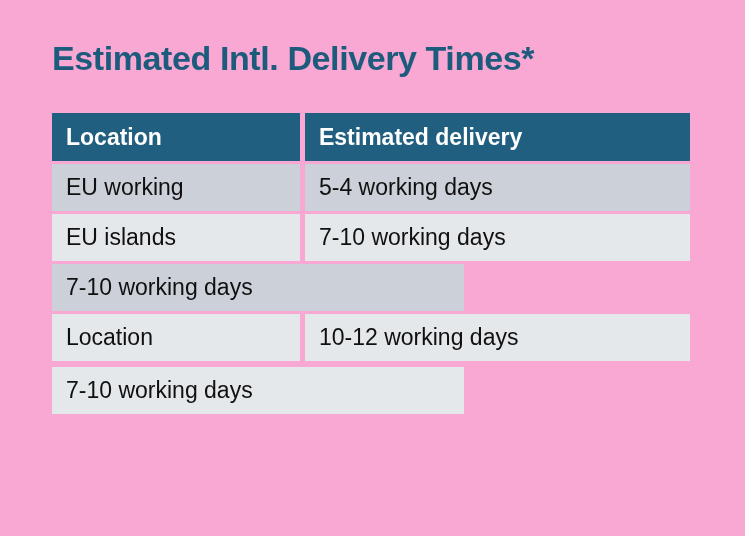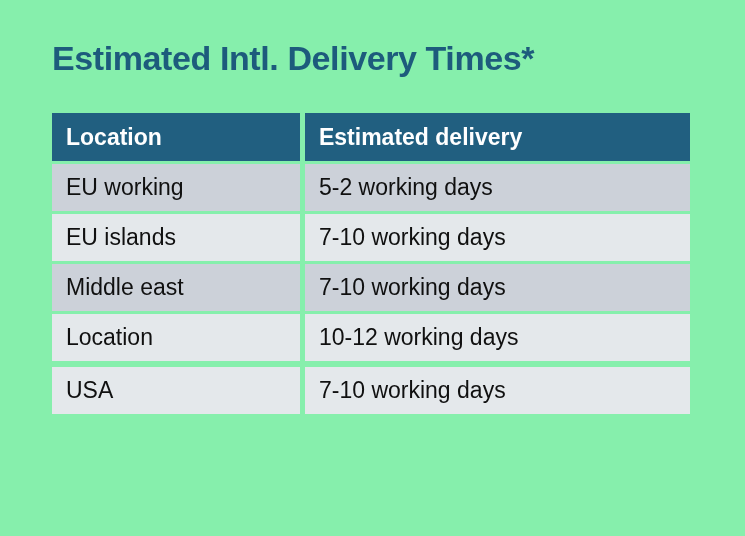--- a/index.html
+++ b/index.html
@@ -14,21 +14,21 @@
     overflow: hidden;
     position: relative;
   }
 
   .page {
     position: absolute;
     left: 0;
     top: 0;
     width: 745px;
     height: 536px;
-    background: #86efac;
+    background: #f9a8d4;
   }
 
   .page-title {
     position: absolute;
     left: 52px;
     top: 36px;
     font-size: 34px;
     font-weight: bold;
     letter-spacing: -0.4px;
     color: #1d5b7c;
@@ -108,42 +108,40 @@
 
   <div class="delivery-table">
 
     <div class="table-row header-row">
       <div class="cell cell-location">Location</div>
       <div class="cell cell-delivery">Estimated delivery</div>
     </div>
 
     <div class="table-row row-dark">
       <div class="cell cell-location">EU working</div>
-      <div class="cell cell-delivery">5-2 working days</div>
+      <div class="cell cell-delivery">5-4 working days</div>
     </div>
 
     <div class="table-row row-light">
       <div class="cell cell-location">EU islands</div>
       <div class="cell cell-delivery">7-10 working days</div>
     </div>
 
     <div class="table-row row-dark">
-      <div class="cell cell-location">Middle east</div>
       <div class="cell cell-delivery">7-10 working days</div>
     </div>
 
     <div class="table-row row-light">
       <div class="cell cell-location">Location</div>
       <div class="cell cell-delivery">10-12 working days</div>
     </div>
 
     <div class="table-row row-dark">
     </div>
 
     <div class="table-row row-light">
-      <div class="cell cell-location">USA</div>
       <div class="cell cell-delivery">7-10 working days</div>
     </div>
 
   </div>
 
 
 </div>
 
 </body></html>

